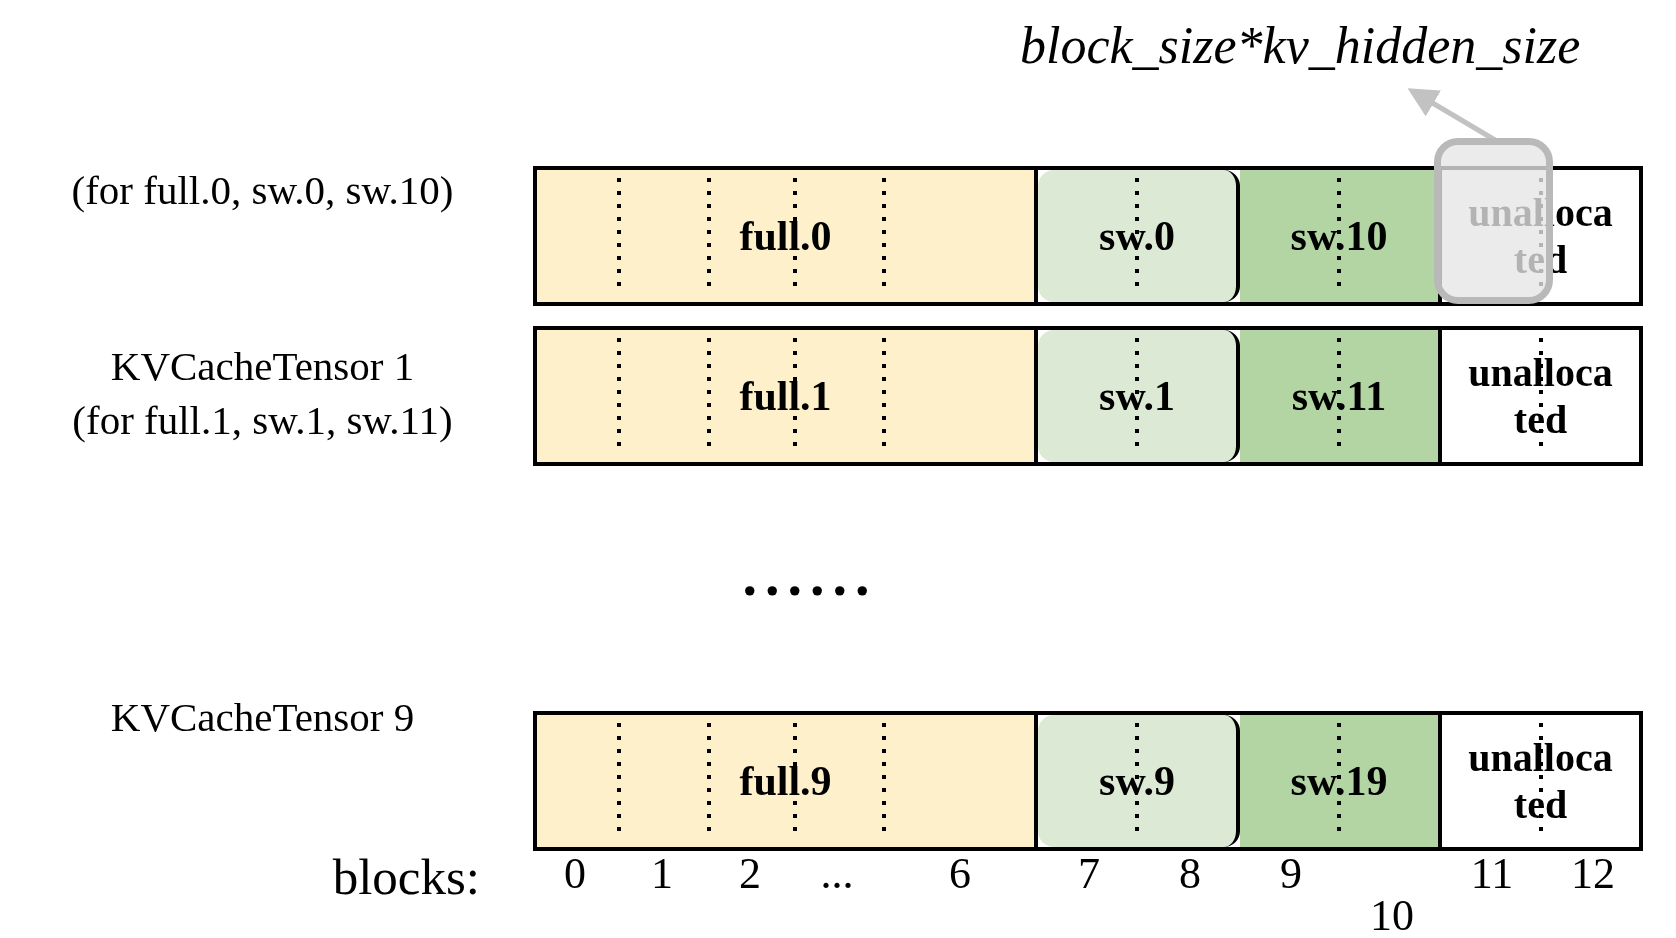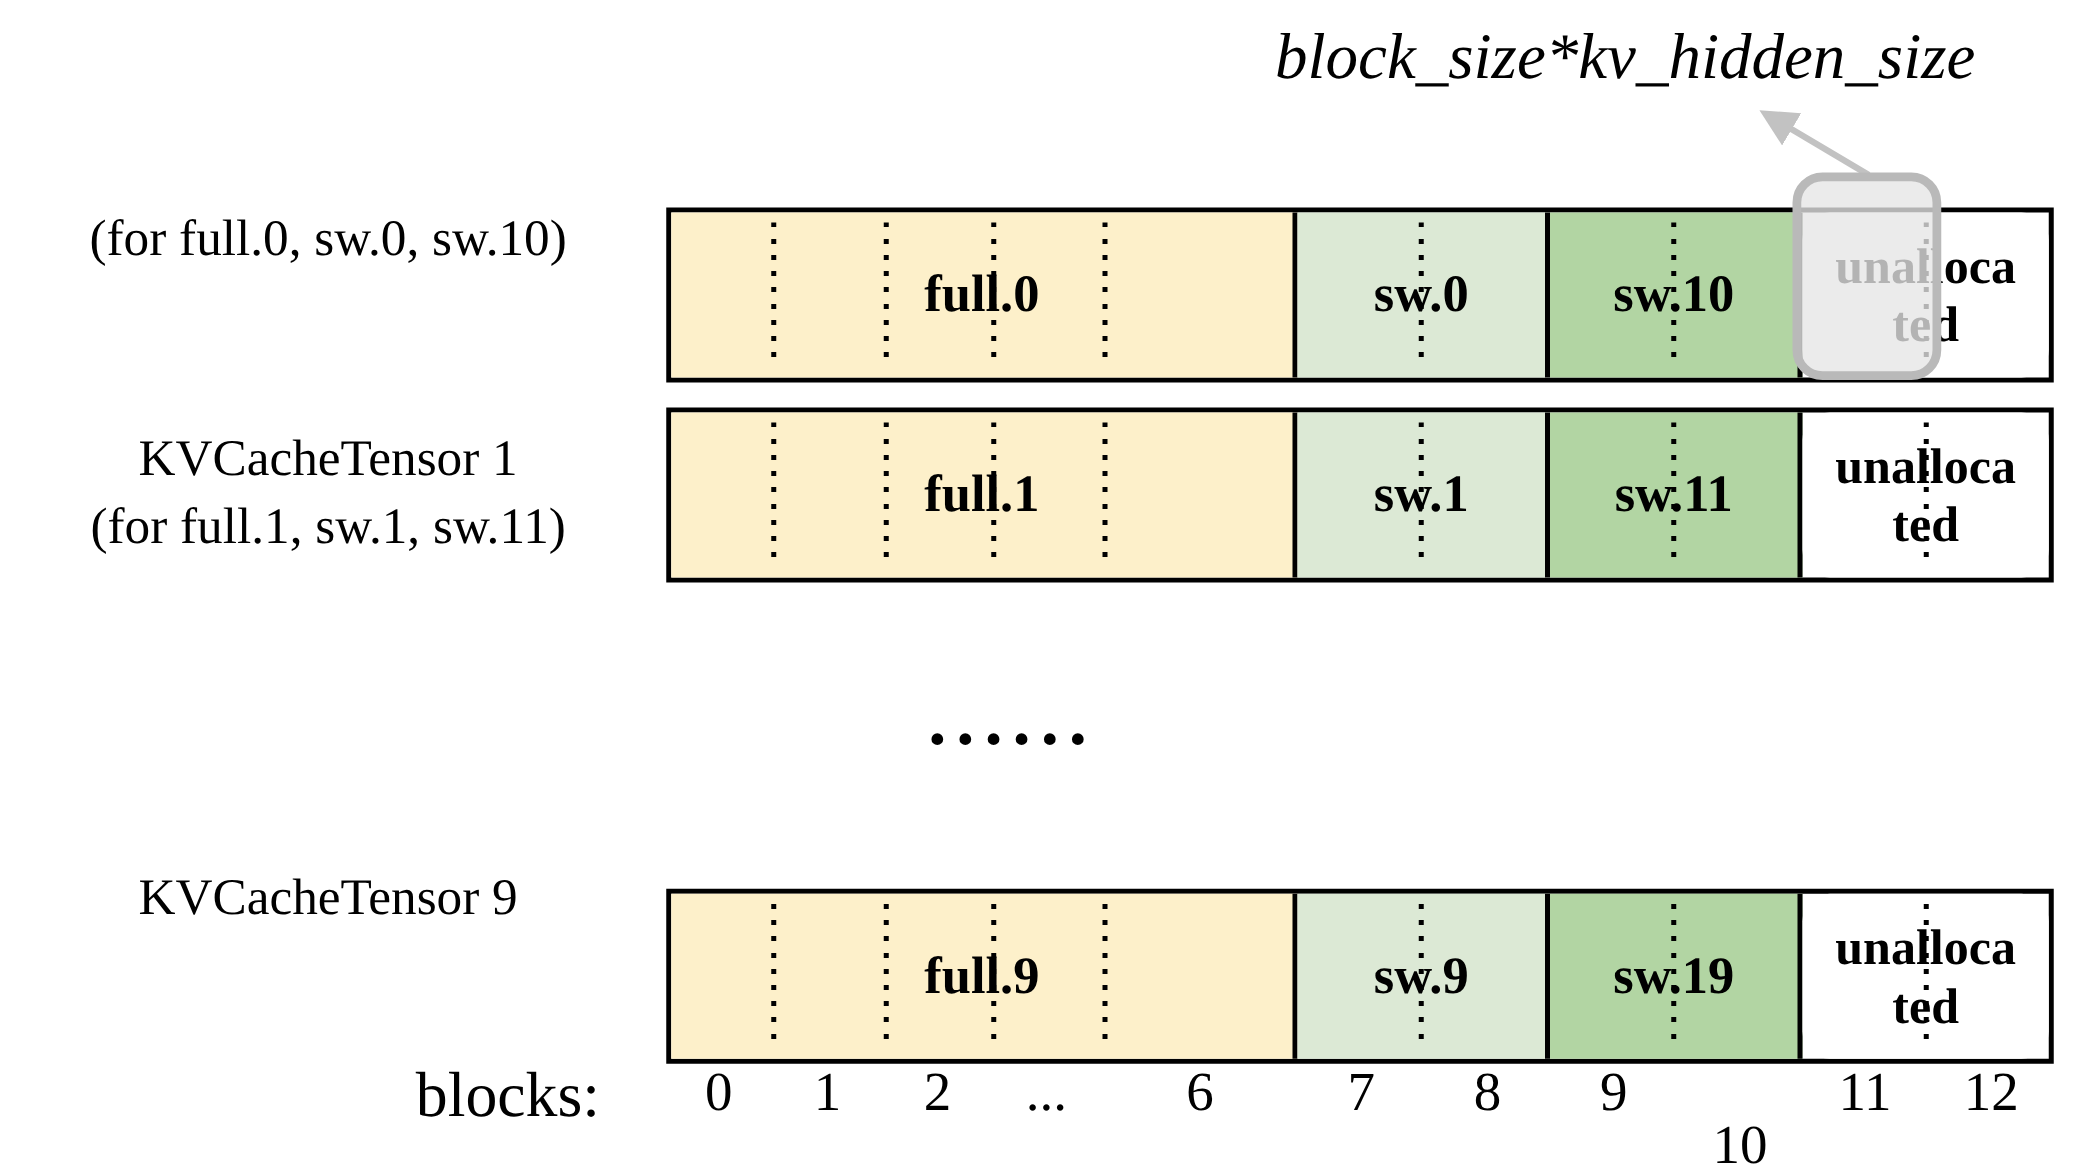--- a/index.html
+++ b/index.html
@@ -21,21 +21,21 @@
                font-size:41px; line-height:54px; }
 
   
   .bar {
     position:absolute; left:533px; width:1110px; height:140px;
     border:4px solid #000; box-sizing:border-box; display:flex; background:#fff;
   }
   .seg { position:relative; height:100%; box-sizing:border-box;
          display:flex; align-items:center; justify-content:center; }
   .seg-full   { width:501px; background:#fdf0ca; border-right:4px solid #000; }
-  .seg-swa    { width:202px; background:#dce9d5; border-right:4px solid #000; }
+  .seg-swa    { width:202px; background:#dce9d5; border-right:4px solid #000;border-radius:16px; }
   .seg-swb    { width:202px; background:#b2d5a3; border-right:4px solid #000; }
   .seg-unall  { width:197px; background:#ffffff;border-radius:22px; }
   .seg-label  { font-weight:bold; font-size:42px; position:relative; z-index:2; }
   .unall-label { font-weight:bold; font-size:40px; line-height:47px;
                  text-align:center; position:relative; z-index:2; }
 
   .dot-sep {
     position:absolute; top:8px; bottom:8px; width:4px; z-index:1;
     background:repeating-linear-gradient(to bottom,#000 0 4px,transparent 4px 13px);
   }

